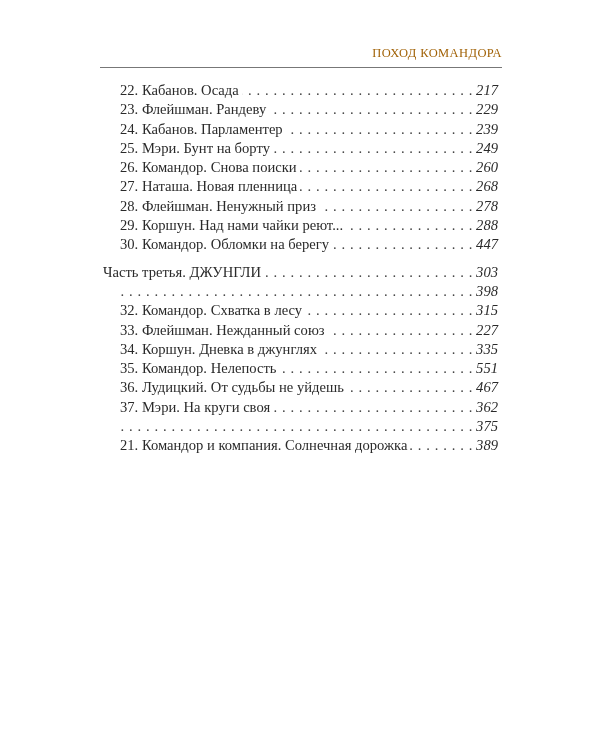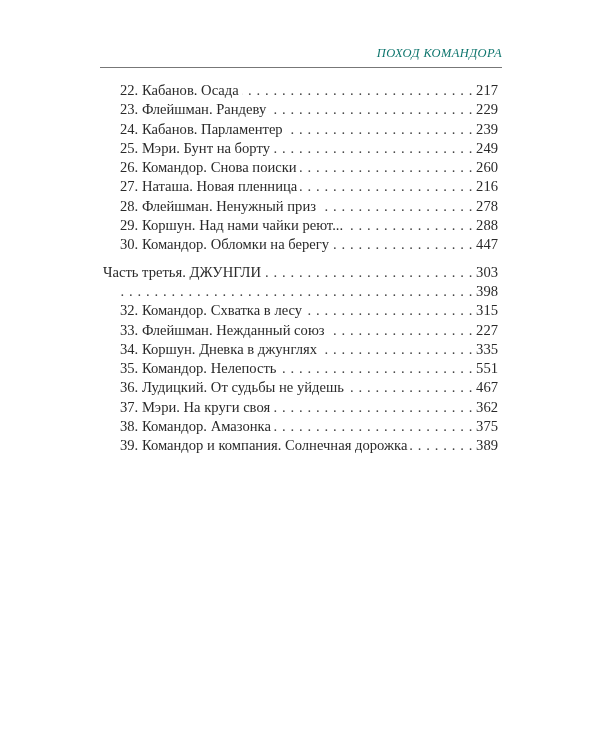--- a/index.html
+++ b/index.html
@@ -14,23 +14,22 @@
       overflow: hidden;
       font-family: "Liberation Serif", "DejaVu Serif", serif;
       color: #2a2a2a;
     }
     .running-head {
       position: absolute;
       top: 46px;
       right: 98px;
       font-size: 12.5px;
       letter-spacing: 0.4px;
-      color: #0f766e;
+      color: #a16207;
       text-transform: uppercase;
-      font-style: italic;
     }
     .rule {
       position: absolute;
       top: 67px;
       left: 100px;
       width: 402px;
       height: 0;
       border-top: 1px solid #777;
     }
     .toc {
@@ -64,20 +63,21 @@
       right: 0;
       top: 0;
       white-space: nowrap;
       letter-spacing: 0.6px;
       color: #444;
     }
     .entry .page {
       flex: 0 0 auto;
       padding-left: 3px;
       text-align: right;
+      font-style: italic;
     }
     .group-gap { height: 8px; }
   </style>
 </head>
 <body>
 
 <div class="running-head">Поход Командора</div>
 <div class="rule"></div>
 
 <div class="toc">
@@ -102,21 +102,21 @@
       <span class="page">249</span>
     </div>
   <div class="entry chapter">
       <span class="title">26. Командор. Снова поиски</span>
       <span class="leader"></span>
       <span class="page">260</span>
     </div>
   <div class="entry chapter">
       <span class="title">27. Наташа. Новая пленница</span>
       <span class="leader"></span>
-      <span class="page">216</span>
+      <span class="page">268</span>
     </div>
   <div class="entry chapter">
       <span class="title">28. Флейшман. Ненужный приз</span>
       <span class="leader"></span>
       <span class="page">278</span>
     </div>
   <div class="entry chapter">
       <span class="title">29. Коршун. Над нами чайки реют...</span>
       <span class="leader"></span>
       <span class="page">288</span>
@@ -163,22 +163,21 @@
       <span class="title">36. Лудицкий. От судьбы не уйдешь</span>
       <span class="leader"></span>
       <span class="page">467</span>
     </div>
   <div class="entry chapter">
       <span class="title">37. Мэри. На круги своя</span>
       <span class="leader"></span>
       <span class="page">362</span>
     </div>
   <div class="entry chapter">
-      <span class="title">38. Командор. Амазонка</span>
       <span class="leader"></span>
       <span class="page">375</span>
     </div>
   <div class="entry chapter">
-      <span class="title">39. Командор и компания. Солнечная дорожка</span>
+      <span class="title">21. Командор и компания. Солнечная дорожка</span>
       <span class="leader"></span>
       <span class="page">389</span>
     </div>
 </div>
 
 </body></html>

